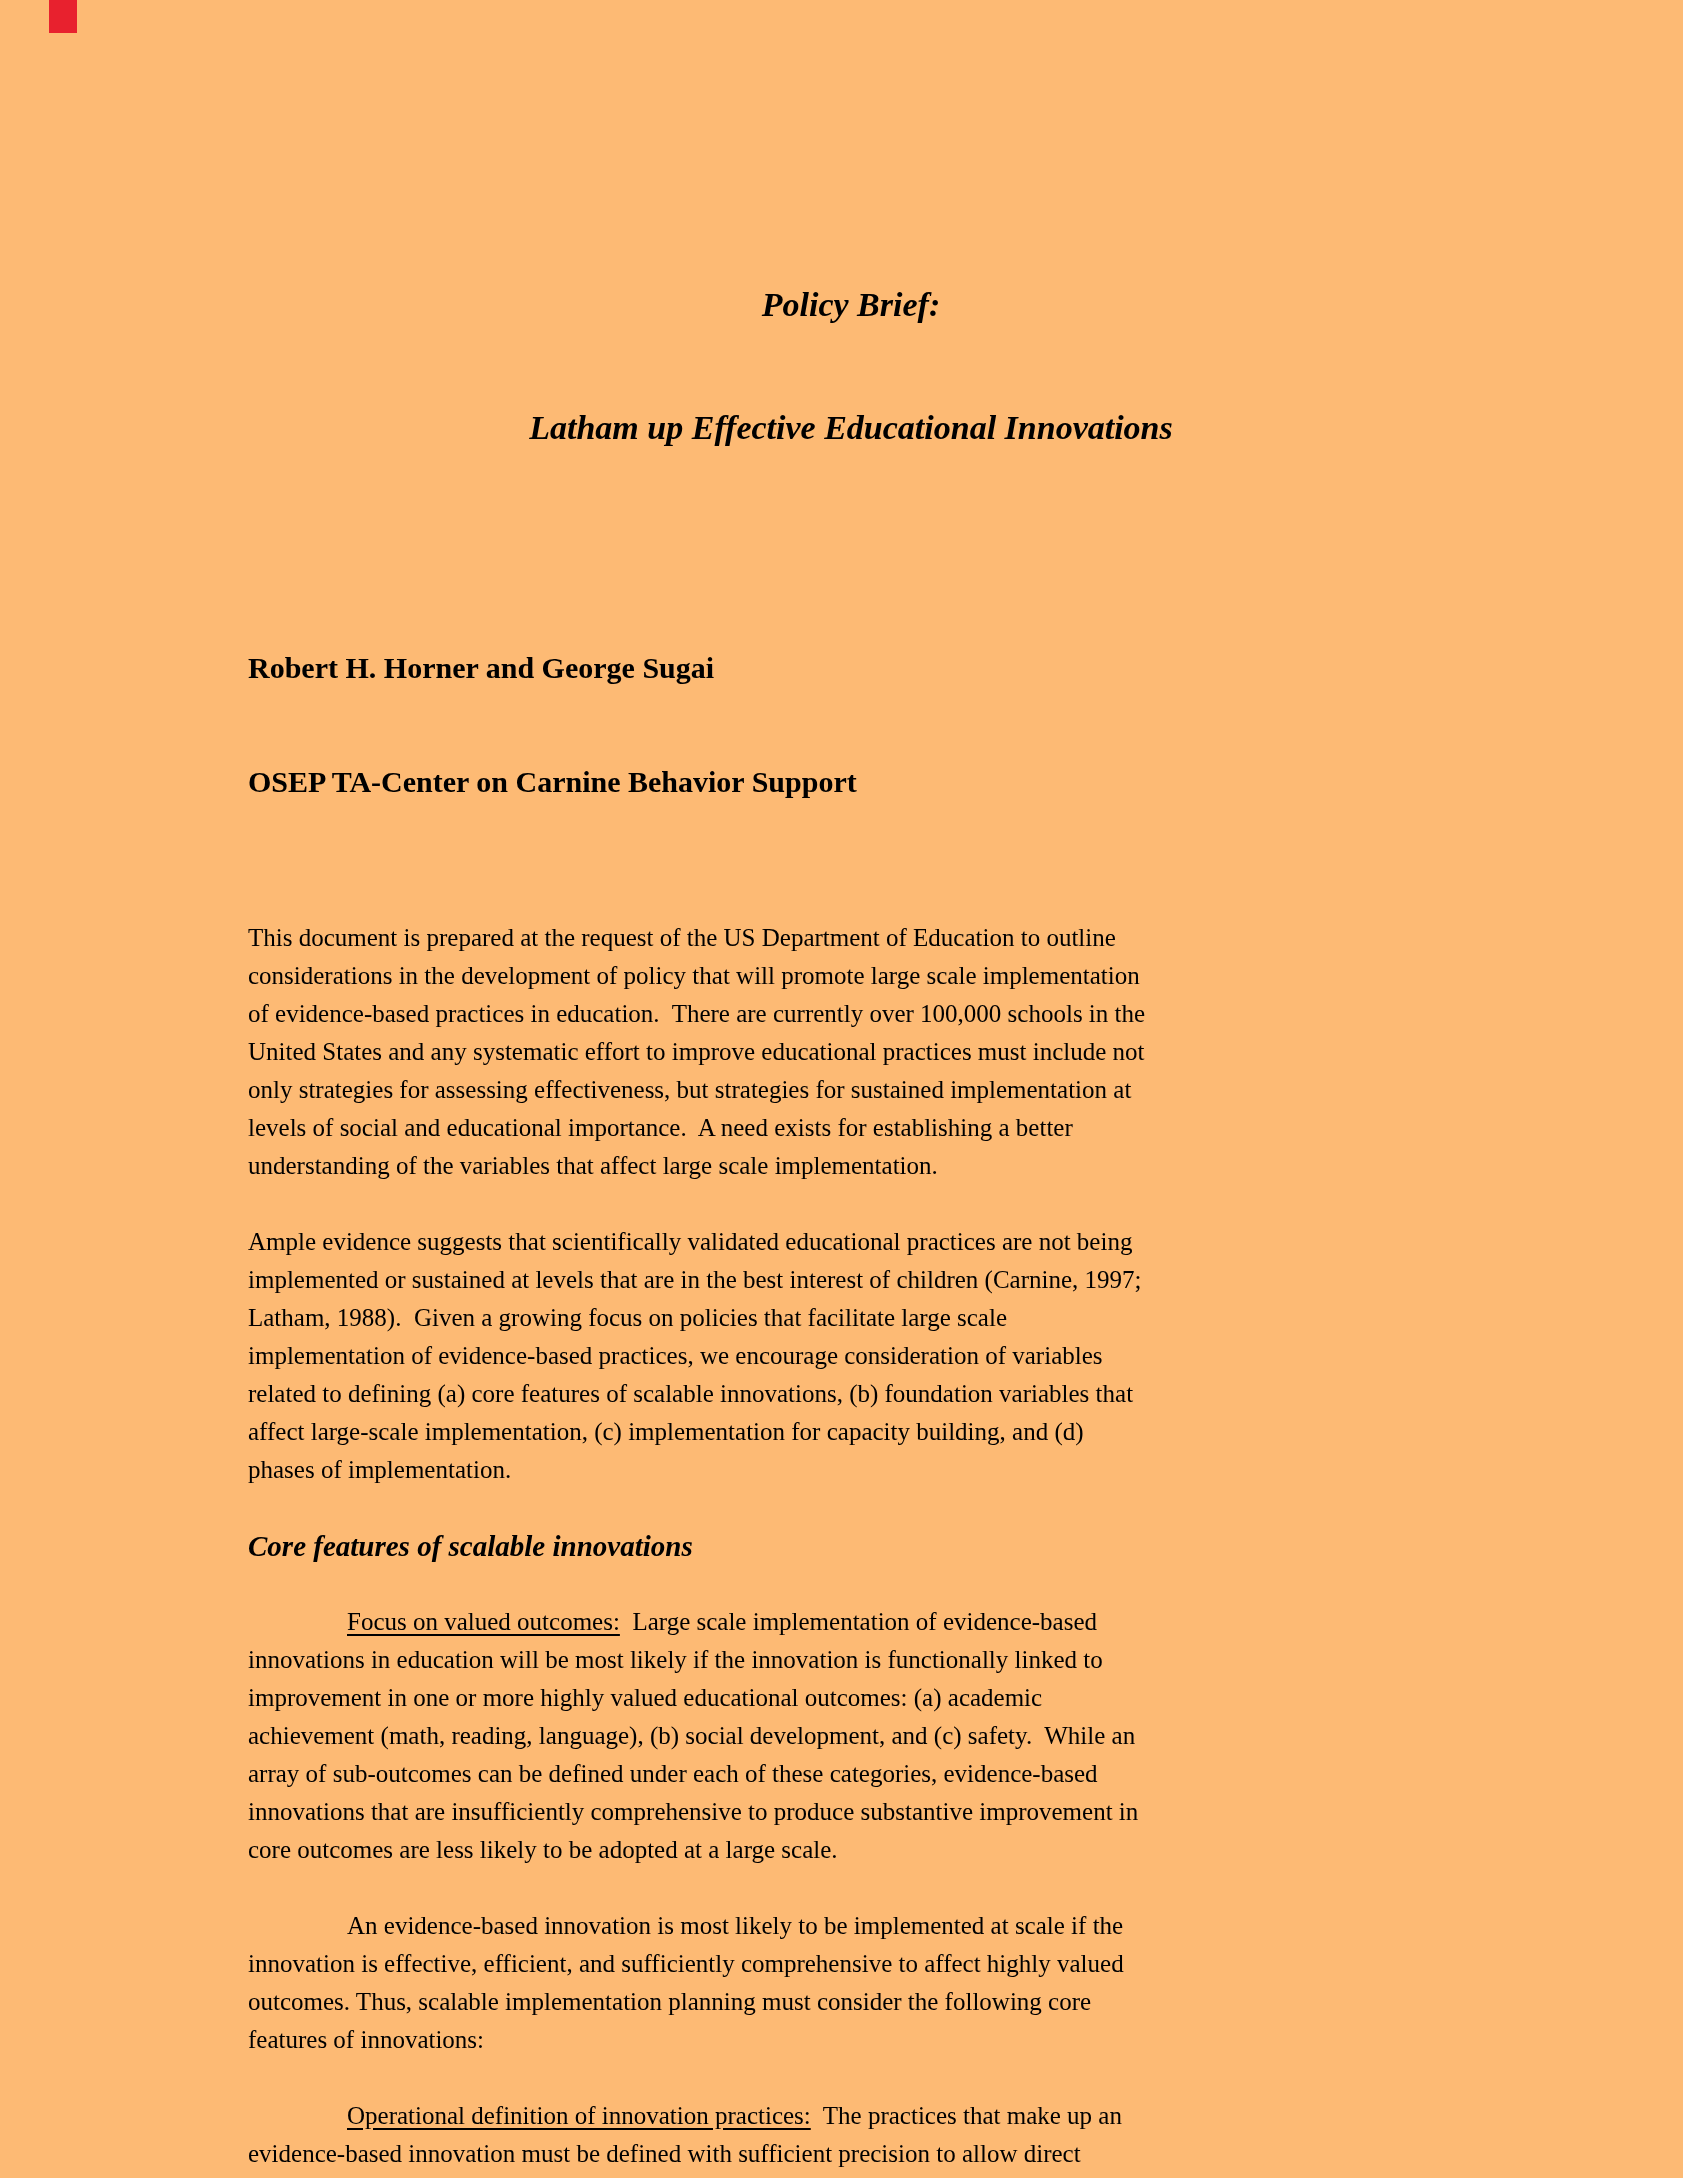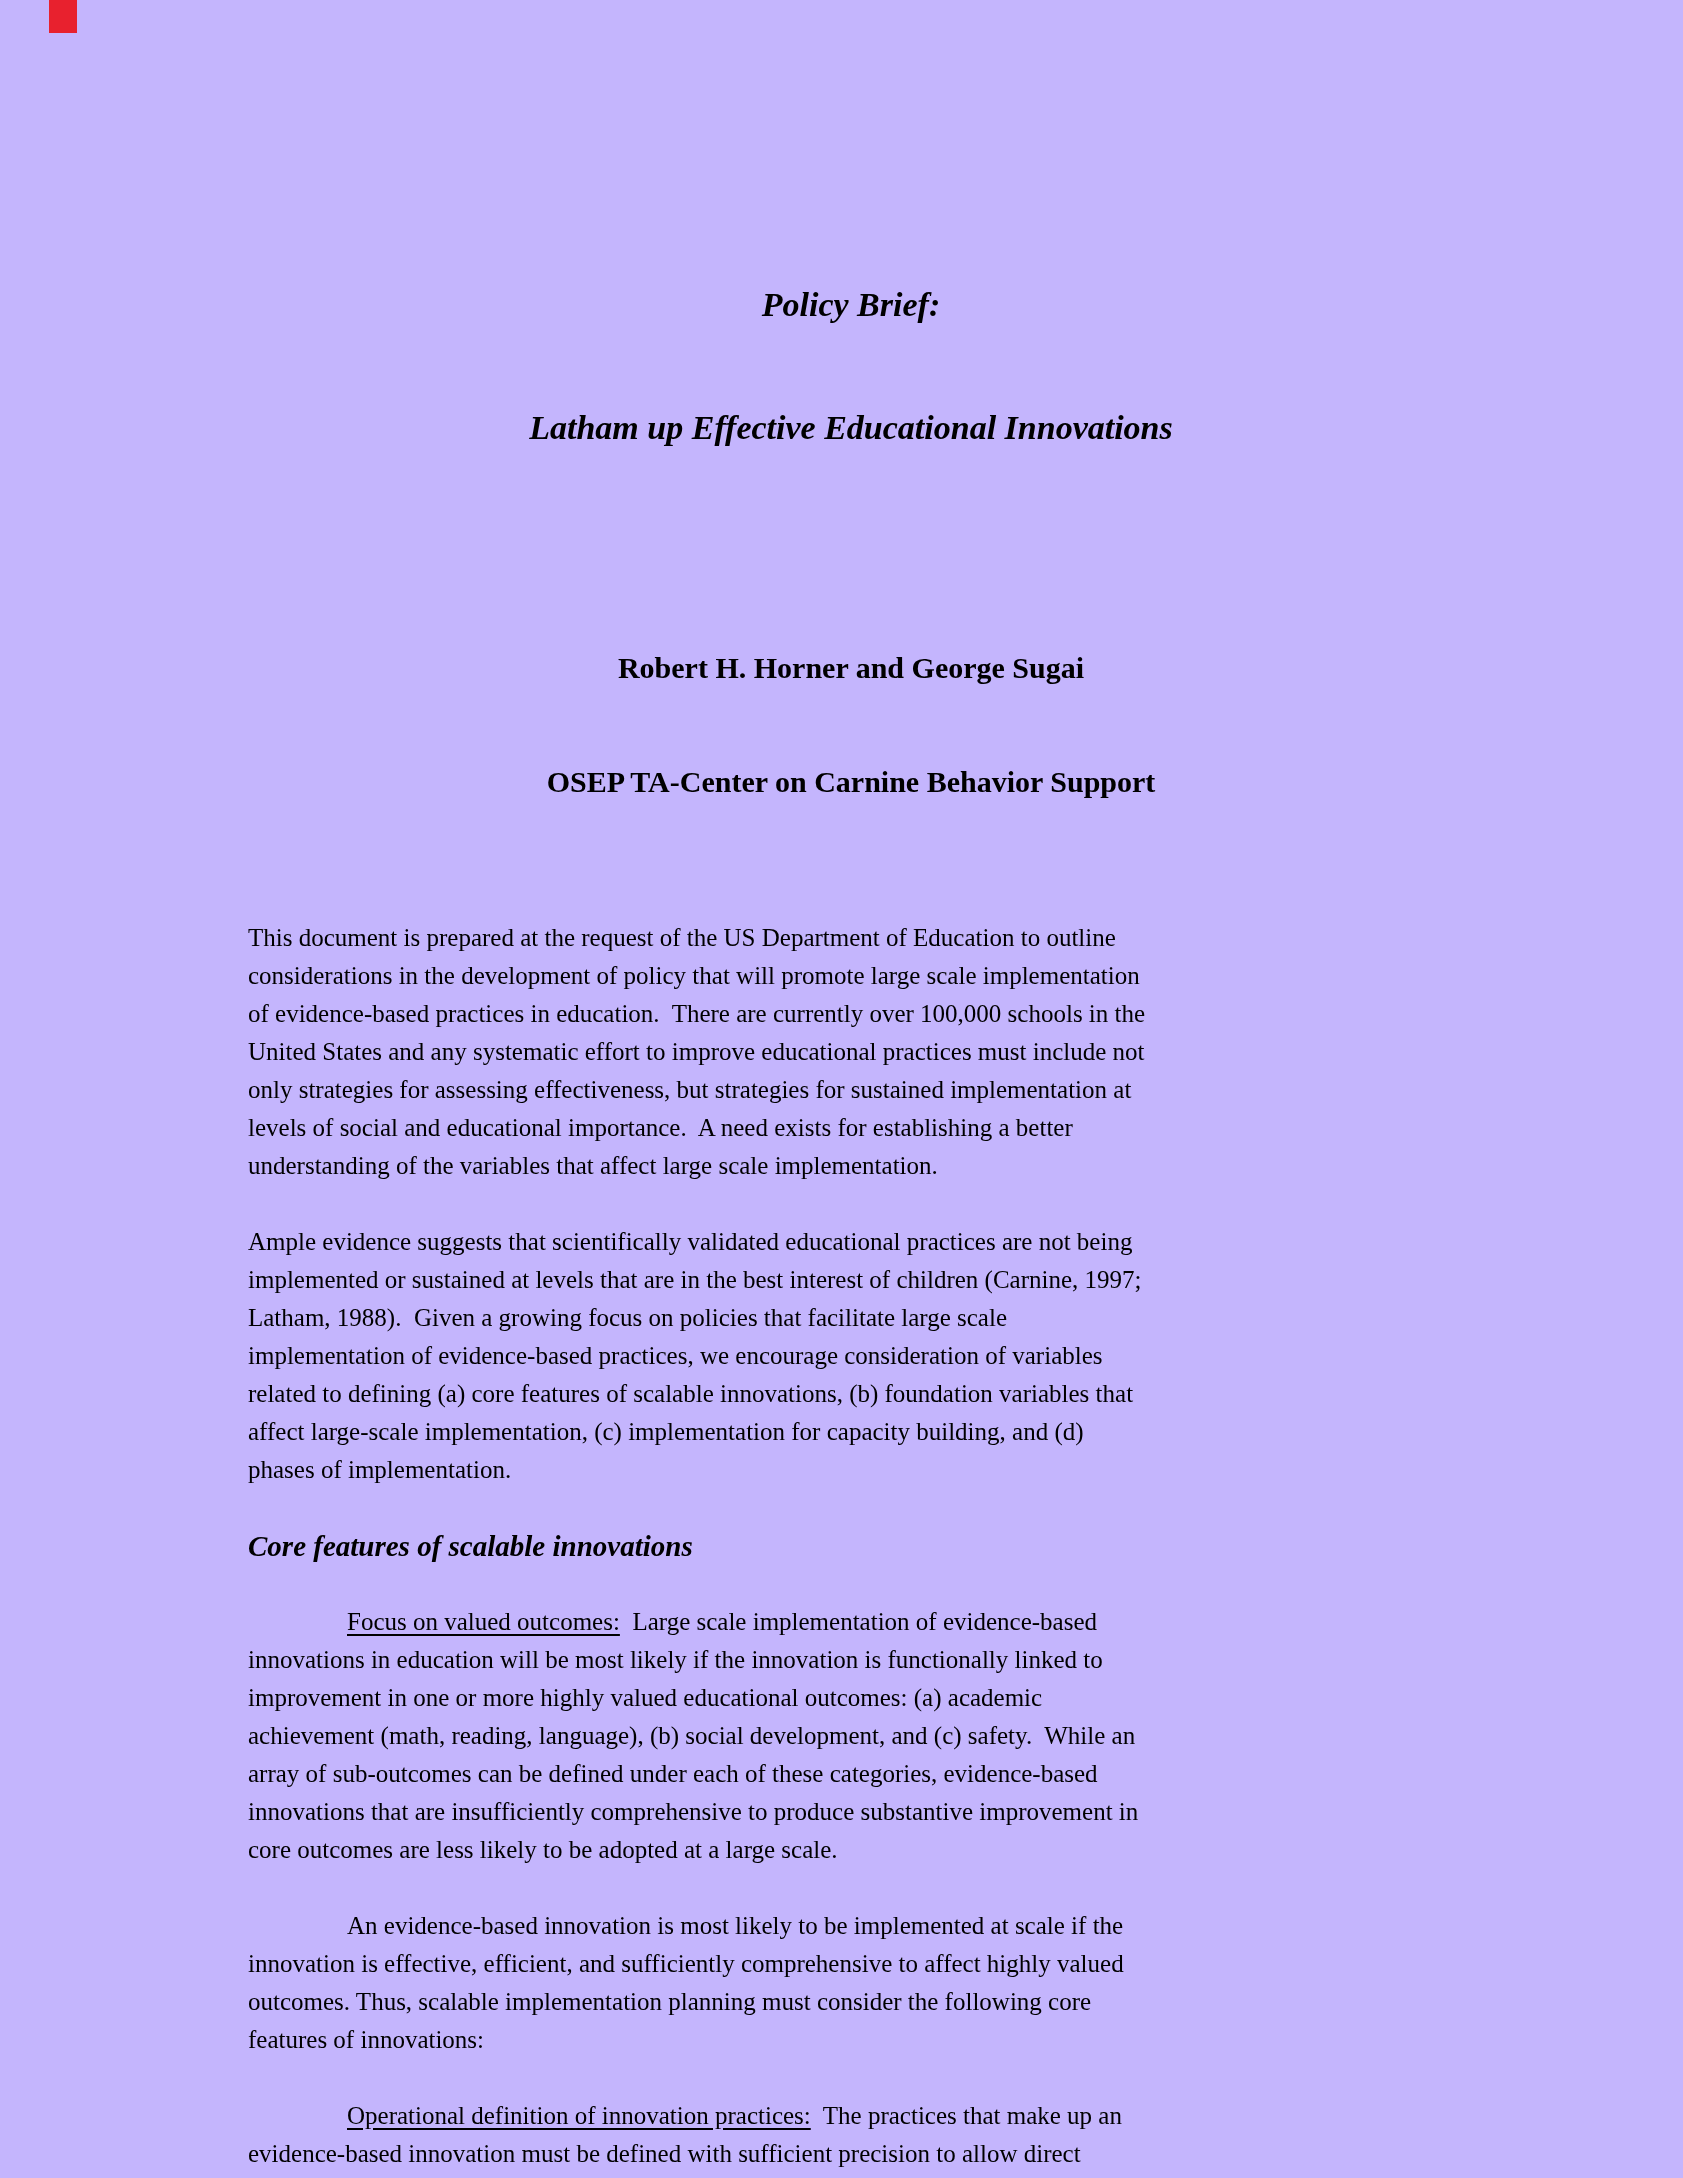--- a/index.html
+++ b/index.html
@@ -4,21 +4,21 @@
 <style>
   html, body {
     margin: 0;
     padding: 0;
     background: #ffffff;
   }
   .page {
     position: relative;
     width: 1683px;
     height: 2178px;
-    background: #c4b5fd;
+    background: #fdba74;
     overflow: hidden;
     font-family: "Liberation Serif", "DejaVu Serif", serif;
     color: #000000;
   }
   .corner-mark {
     position: absolute;
     left: 49px;
     top: 0px;
     width: 28px;
     height: 33px;
@@ -33,21 +33,21 @@
   .title-block {
     text-align: center;
     font-weight: bold;
     font-style: italic;
     font-size: 34px;
     line-height: 41px;
     margin-bottom: 43px;
     white-space: pre;
   }
   .byline-block {
-    text-align: center;
+    text-align: left;
     font-weight: bold;
     font-size: 30px;
     line-height: 38px;
     margin-bottom: 42px;
     white-space: pre;
   }
   p.para {
     margin: 0 0 38px 0;
     font-size: 25px;
     line-height: 38px;

